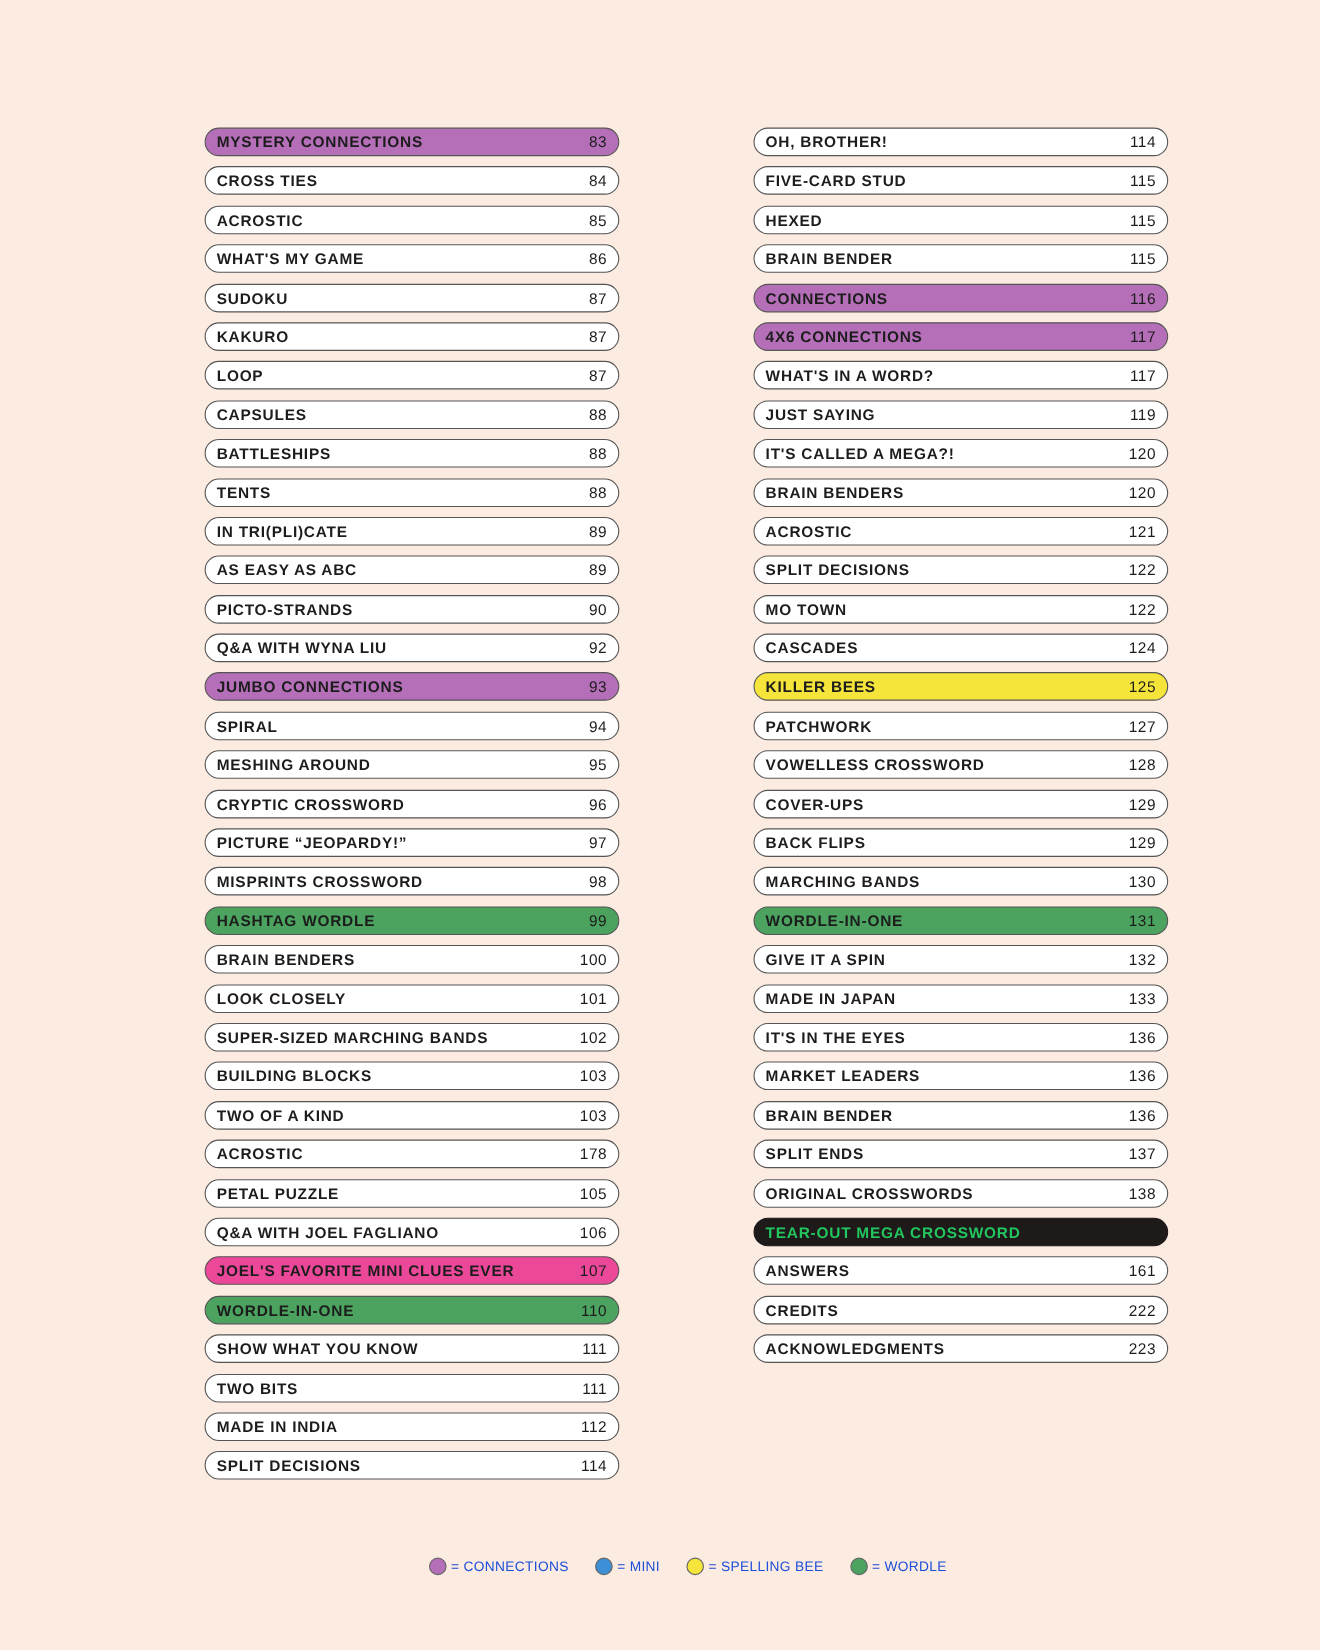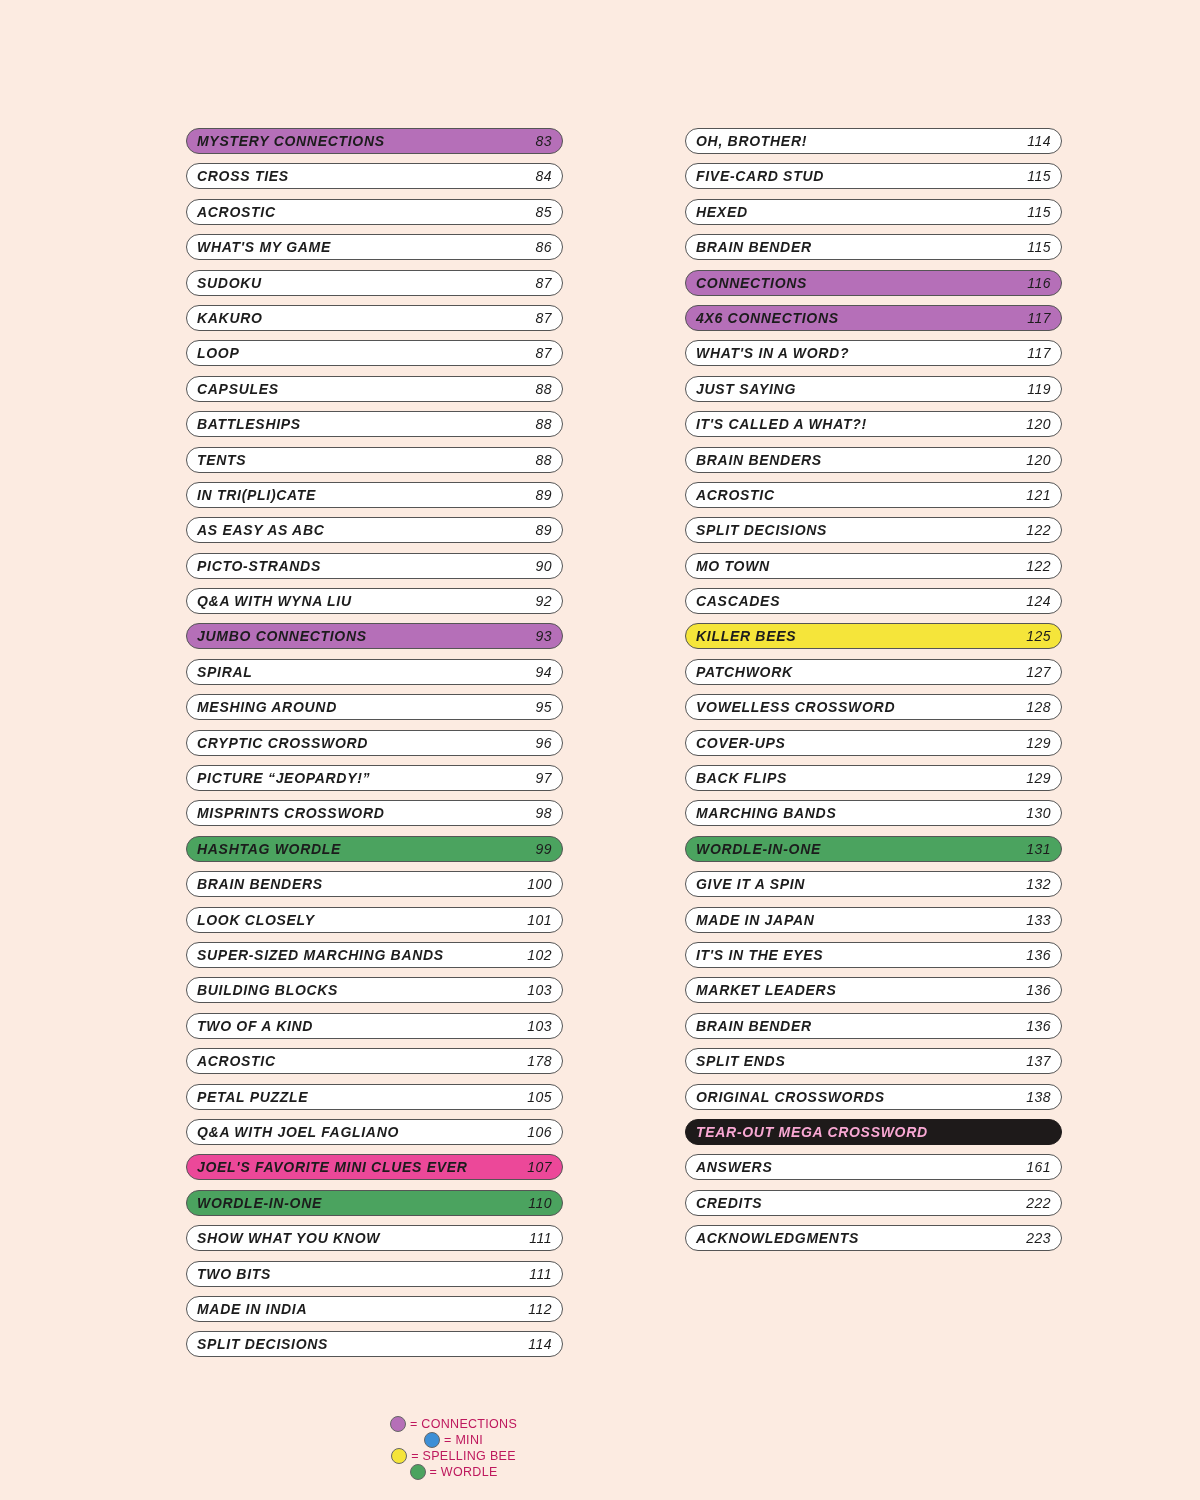--- a/index.html
+++ b/index.html
@@ -1,27 +1,27 @@
 <!DOCTYPE html>
 <html><head>
 <meta charset="utf-8">
 <style>
   html,body{margin:0;padding:0;}
   body{width:1200px;height:1500px;background:#fcebe1;position:relative;font-family:"Liberation Sans","DejaVu Sans",sans-serif;}
-  .col{position:absolute;top:128px;width:377px;font-style:italic;}
+  .col{position:absolute;top:116px;width:377px;}
   .col.left{left:186px;}
   .col.right{left:685px;}
   .row{height:26px;box-sizing:border-box;border:1.5px solid #555;border-radius:13px;background:#fff;margin-bottom:9.4px;display:flex;align-items:center;justify-content:space-between;padding:0 10px 0 10px;font-weight:bold;font-size:14px;letter-spacing:0.7px;color:#1c1c1c;}
   .row .pg{font-weight:normal;letter-spacing:0.5px;}
   .row.connections{background:#b56fb8;}
   .row.mini{background:#ec4899;}
   .row.spelling{background:#f5e53a;}
   .row.wordle{background:#4ba35f;gap:19px;}
-  .row.dark{background:#1e1a1a;color:#f9a8d4;border-color:#1e1a1a;}
-  .legend{position:absolute;top:1416px;left:390px;display:flex;align-items:center;font-size:12.5px;color:#be185d;letter-spacing:0.3px;flex-direction:column;}
+  .row.dark{background:#1e1a1a;color:#22c55e;border-color:#1e1a1a;}
+  .legend{position:absolute;top:1416px;left:390px;display:flex;align-items:center;font-size:12.5px;color:#1d4ed8;letter-spacing:0.3px;}
   .legend .item{display:flex;align-items:center;margin-right:24px;}
   .legend .dot{width:16px;height:16px;border-radius:50%;border:1px solid #666;margin-right:4px;box-sizing:border-box;}
 </style>
 </head>
 <body>
 
 <div class="col left" id="col-left">
     <div class="row connections">
       <span>MYSTERY CONNECTIONS</span>
       <span class="pg">83</span>
@@ -190,21 +190,21 @@
     </div>
     <div class="row">
       <span>WHAT'S IN A WORD?</span>
       <span class="pg">117</span>
     </div>
     <div class="row">
       <span>JUST SAYING</span>
       <span class="pg">119</span>
     </div>
     <div class="row">
-      <span>IT'S CALLED A WHAT?!</span>
+      <span>IT'S CALLED A MEGA?!</span>
       <span class="pg">120</span>
     </div>
     <div class="row">
       <span>BRAIN BENDERS</span>
       <span class="pg">120</span>
     </div>
     <div class="row">
       <span>ACROSTIC</span>
       <span class="pg">121</span>
     </div>

